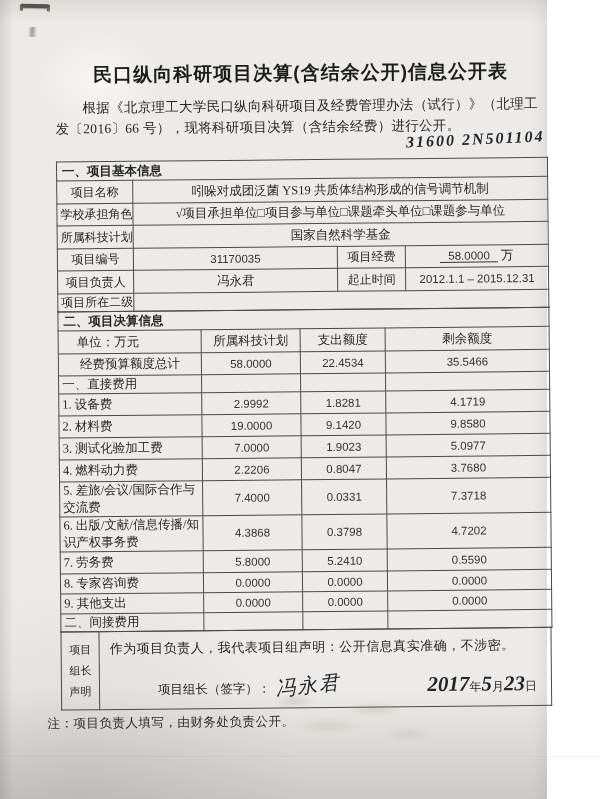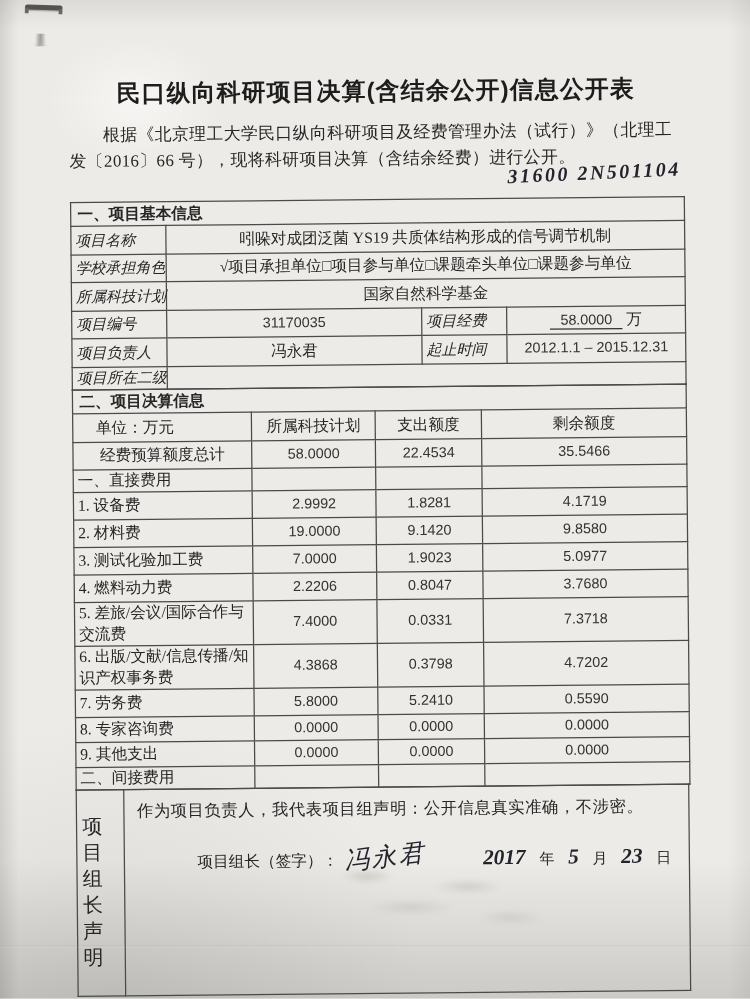--- a/index.html
+++ b/index.html
@@ -1,20 +1,20 @@
 <!DOCTYPE html>
 <html><head>
 <meta charset="utf-8">
 <style>
   * { margin:0; padding:0; box-sizing:border-box; }
   html,body { width:600px; height:799px; overflow:hidden; }
   body { font-family:"Liberation Serif", serif; color:#2b2b2b; }
 
   .photo{
-    position:relative; width:600px; height:799px;
+    position:relative; width:547px; height:799px;
     background:
       radial-gradient(closest-side at 18% 10%, rgba(255,255,255,0.55), rgba(255,255,255,0) 65%),
       linear-gradient(90deg, rgba(0,0,0,0.10), rgba(0,0,0,0) 2.5%),
       linear-gradient(270deg, rgba(0,0,0,0.05), rgba(0,0,0,0) 3%),
       linear-gradient(0deg, rgba(0,0,0,0.14), rgba(0,0,0,0) 14%),
       linear-gradient(180deg, rgba(0,0,0,0.07), rgba(0,0,0,0) 3%),
       radial-gradient(60% 40% at 15% 100%, rgba(0,0,0,0.08), rgba(0,0,0,0) 70%),
       #edebe7;
   }
 
@@ -72,39 +72,39 @@
     width:491px; border-collapse:collapse; table-layout:fixed;
     font-size:12.5px; color:#262626;
   }
   table.tbl + table.tbl, table.tbl + .t-wrap { margin-top:-1px; }
   .tbl td{ border:1px solid #4a4a4a; padding:0 3px; }
 
   tr.sec td{
     font-family:"Liberation Sans", sans-serif; font-weight:bold;
     font-size:12.5px; text-align:left; padding-left:5px; height:19px;
   }
-  .lbl{ text-align:left; white-space:nowrap; font-size:12px;font-style:italic; }
+  .lbl{ text-align:center; white-space:nowrap; font-size:12px; }
   .val{ text-align:center; }
   .num{ text-align:center; font-family:"Liberation Sans", sans-serif; font-size:11.5px; color:#333; }
   .left{ text-align:left; padding-left:4px; }
   .r18{ height:18px; } .r20{ height:20px; } .r22{ height:22px; }
   .r23{ height:23px; } .r32{ height:32px; }
 
   .u-line{ border-bottom:1px solid #333; padding:0 8px; }
 
   .t-decl td.side{
-    width:38px; text-align:left; font-size:16px; line-height:21px;
-    padding:19px 4px; word-break:break-all; vertical-align:middle;
+    width:38px; text-align:center; font-size:11px; line-height:21px;
+    padding:7px 4px; word-break:break-all; vertical-align:middle;
   }
   .t-decl td.body{ vertical-align:top; padding:8px 6px 6px 10px; height:72px; }
   .stmt{ font-size:13px; letter-spacing:0.5px; }
   .signrow{ display:flex; align-items:baseline; margin-top:16px; padding-left:48px; font-size:12.5px; }
   .sig{ font-size:20px; transform:rotate(-6deg); display:inline-block; margin-left:4px; letter-spacing:2px; }
   .daterow{ margin-left:auto; margin-right:8px; display:flex; align-items:baseline; }
-  .dnum{ font-size:17px; margin:0 11px; font-weight:bold; }
+  .dnum{ font-size:21px; margin:0 0; font-weight:bold; }
   .dunit{ font-size:12px; }
 
   p.note{ margin-top:5px; margin-left:-14px; font-size:12.5px; letter-spacing:0.5px; }
 </style>
 </head>
 <body>
 
 <div class="photo">
   <div class="staple"></div>
   <div class="scratch"></div>

